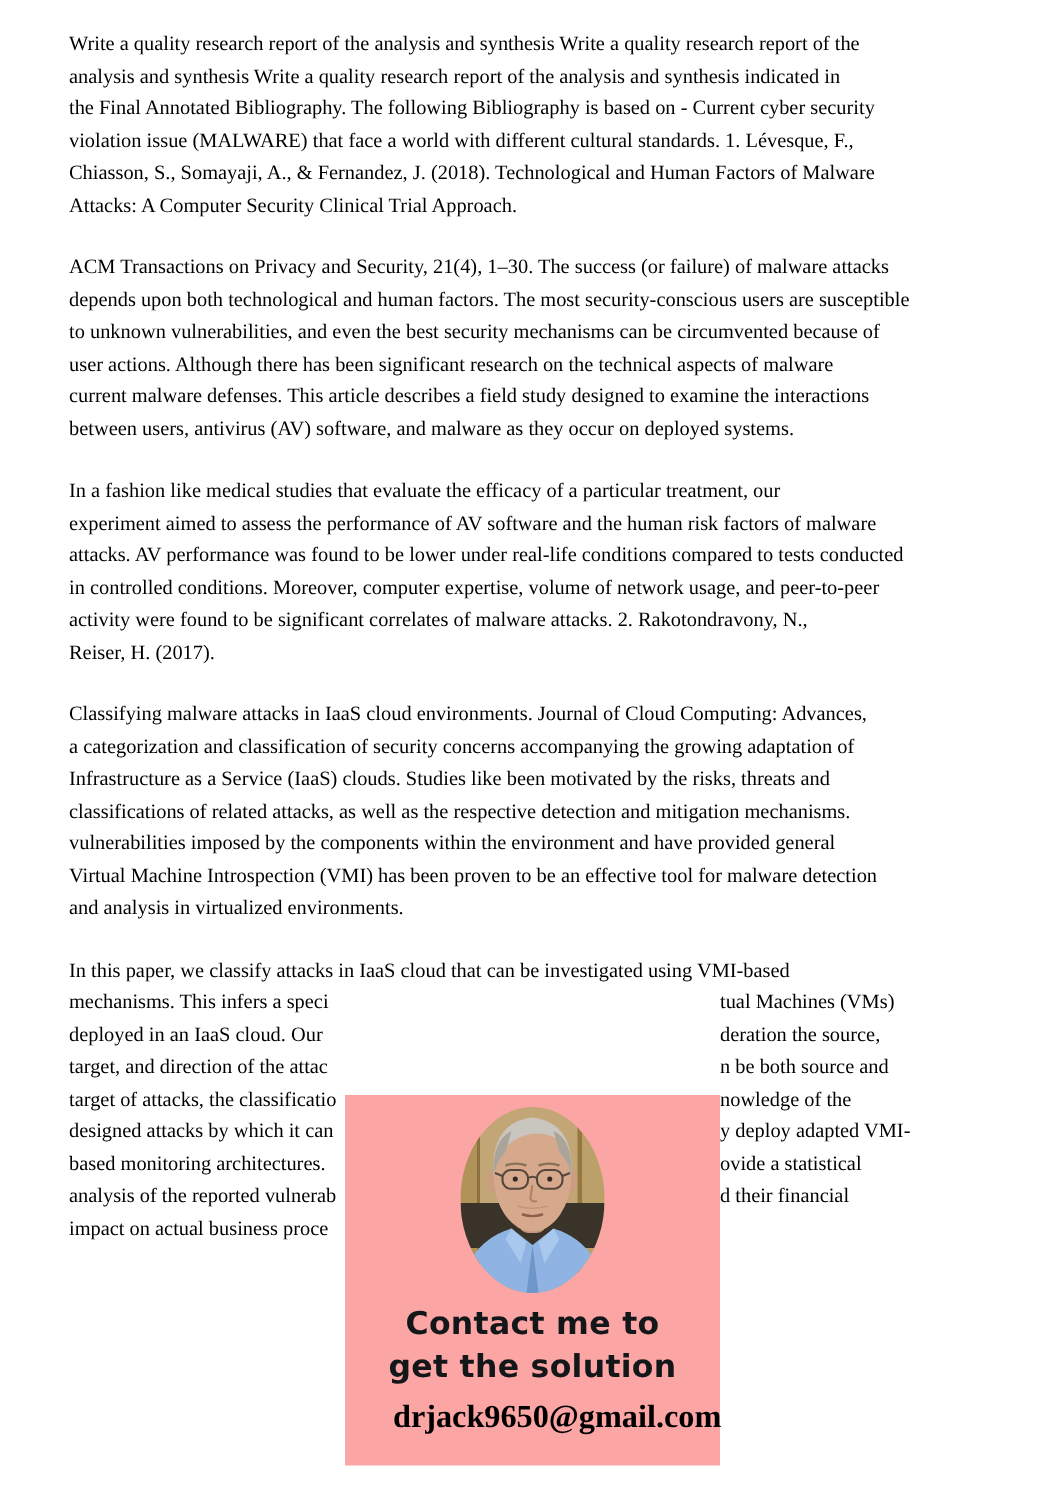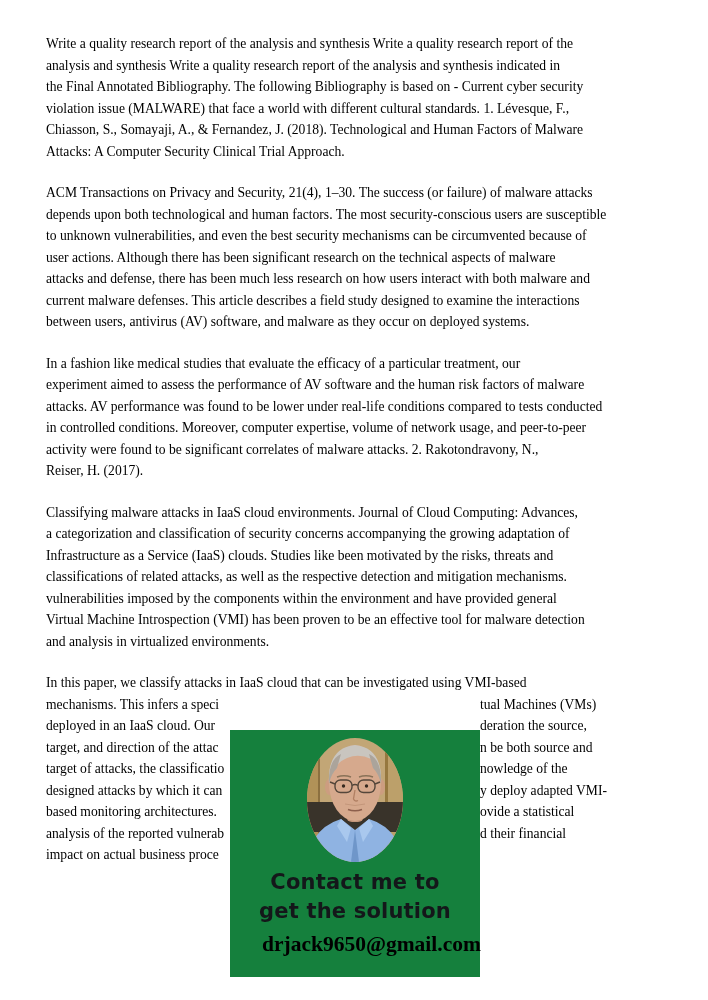--- a/index.html
+++ b/index.html
@@ -5,21 +5,21 @@
   html, body { margin: 0; padding: 0; }
   body {
     width: 708px; height: 1000px;
     background: #ffffff;
     position: relative;
     overflow: hidden;
     font-family: "Liberation Serif", serif;
   }
   .doc {
     position: absolute;
-    left: 46px; top: 33px;
+    left: 46px; top: 18px;
     width: 630px;
     color: #000000;
     font-size: 13.6px;
   }
   .para { margin: 0 0 20px 0; }
   .para.p5 { margin-top: 19px; }
   .line {
     height: 21.5px;
     line-height: 21.5px;
     white-space: nowrap;
@@ -73,21 +73,20 @@
     <div class="line">violation issue (MALWARE) that face a world with different cultural standards. 1. Lévesque, F.,</div>
     <div class="line">Chiasson, S., Somayaji, A., &amp; Fernandez, J. (2018). Technological and Human Factors of Malware</div>
     <div class="line">Attacks: A Computer Security Clinical Trial Approach.</div>
   </div>
 
   <div class="para">
     <div class="line">ACM Transactions on Privacy and Security, 21(4), 1–30. The success (or failure) of malware attacks</div>
     <div class="line">depends upon both technological and human factors. The most security-conscious users are susceptible</div>
     <div class="line">to unknown vulnerabilities, and even the best security mechanisms can be circumvented because of</div>
     <div class="line">user actions. Although there has been significant research on the technical aspects of malware</div>
-    <div class="line">attacks and defense, there has been much less research on how users interact with both malware and</div>
     <div class="line">current malware defenses. This article describes a field study designed to examine the interactions</div>
     <div class="line">between users, antivirus (AV) software, and malware as they occur on deployed systems.</div>
   </div>
 
   <div class="para">
     <div class="line">In a fashion like medical studies that evaluate the efficacy of a particular treatment, our</div>
     <div class="line">experiment aimed to assess the performance of AV software and the human risk factors of malware</div>
     <div class="line">attacks. AV performance was found to be lower under real-life conditions compared to tests conducted</div>
     <div class="line">in controlled conditions. Moreover, computer expertise, volume of network usage, and peer-to-peer</div>
     <div class="line">activity were found to be significant correlates of malware attacks. 2. Rakotondravony, N.,</div>
@@ -135,21 +134,21 @@
       <span class="rfrag">d their financial</span>
     </div>
     <div class="line">
       <span>impact on actual business proce</span>
       <span class="rfrag"></span>
     </div>
   </div>
 
 </div>
 
-<div class="overlay" style="background: #15803d;">
+<div class="overlay" style="background: #fca5a5;">
   <svg class="avatar" viewBox="0 0 96 124" xmlns="http://www.w3.org/2000/svg">
     <defs>
       <clipPath id="ovalClip">
           <ellipse cx="48" cy="62" rx="48" ry="62"></ellipse>
         </clipPath>
     </defs>
     <g clip-path="url(#ovalClip)">
       <rect x="0" y="0" width="96" height="124" fill="#c2a676"></rect>
       <rect x="0" y="0" width="11" height="124" fill="#b19258"></rect>
       <rect x="11" y="0" width="2" height="124" fill="#8c7040"></rect>

